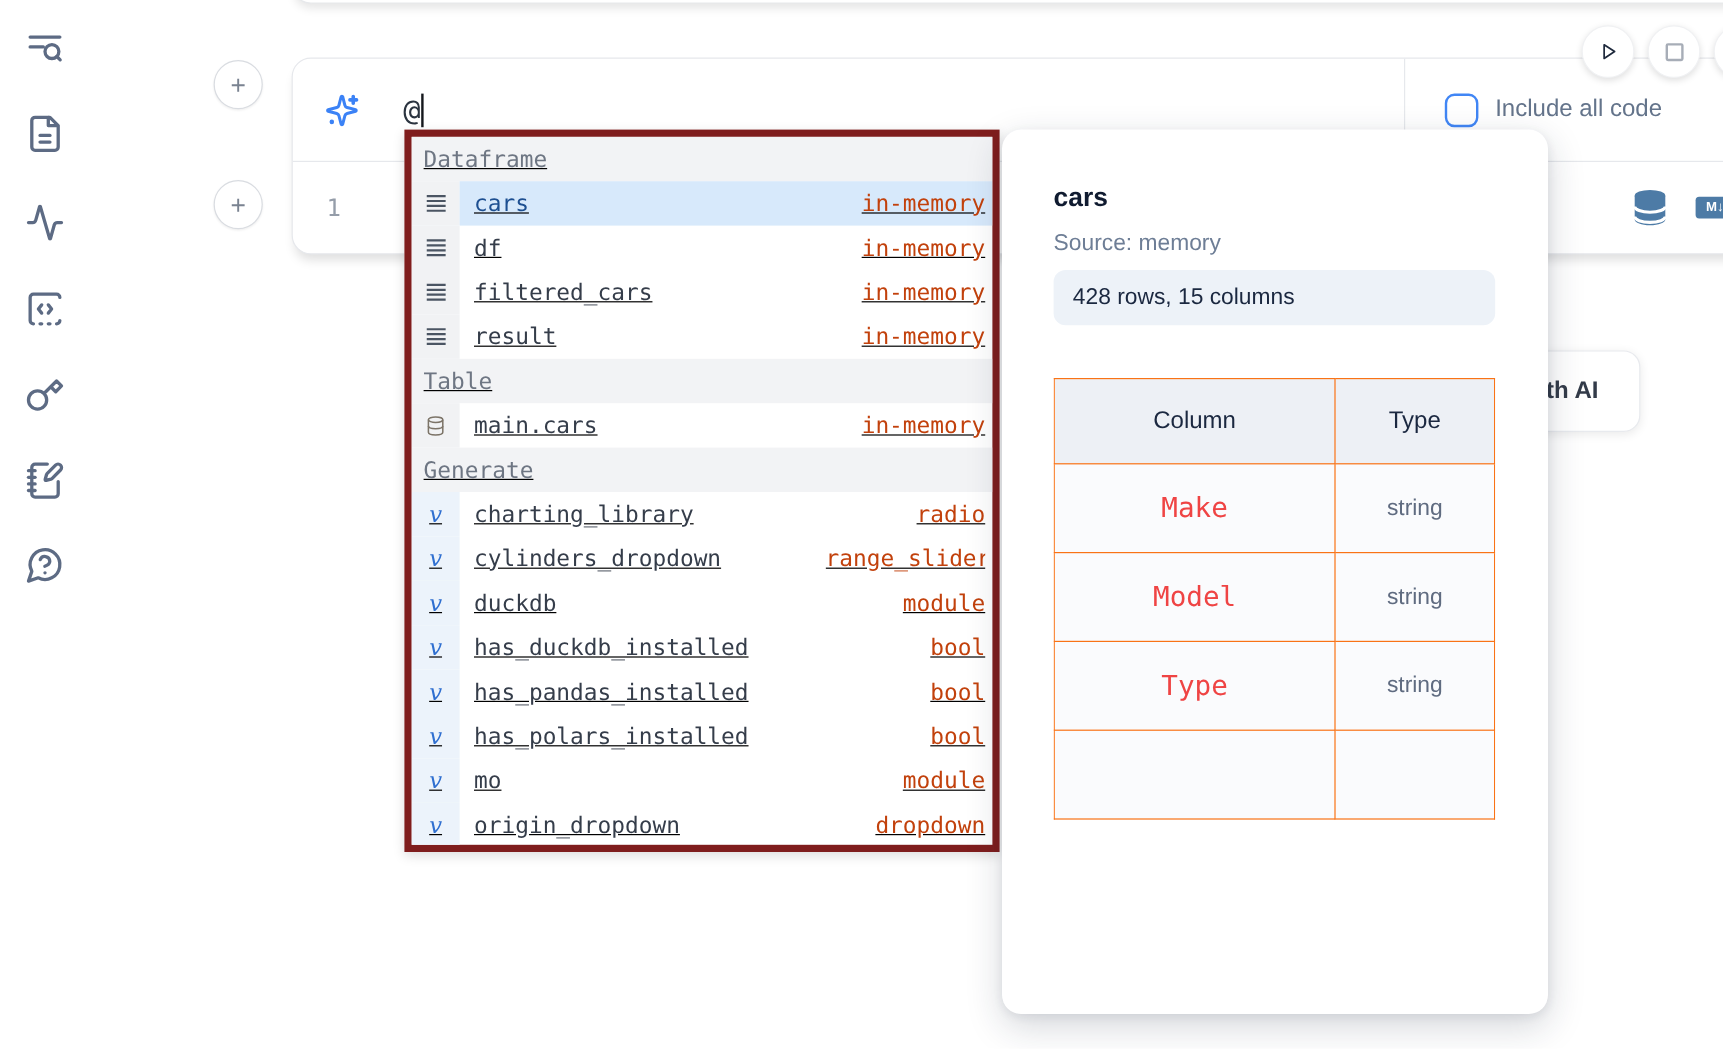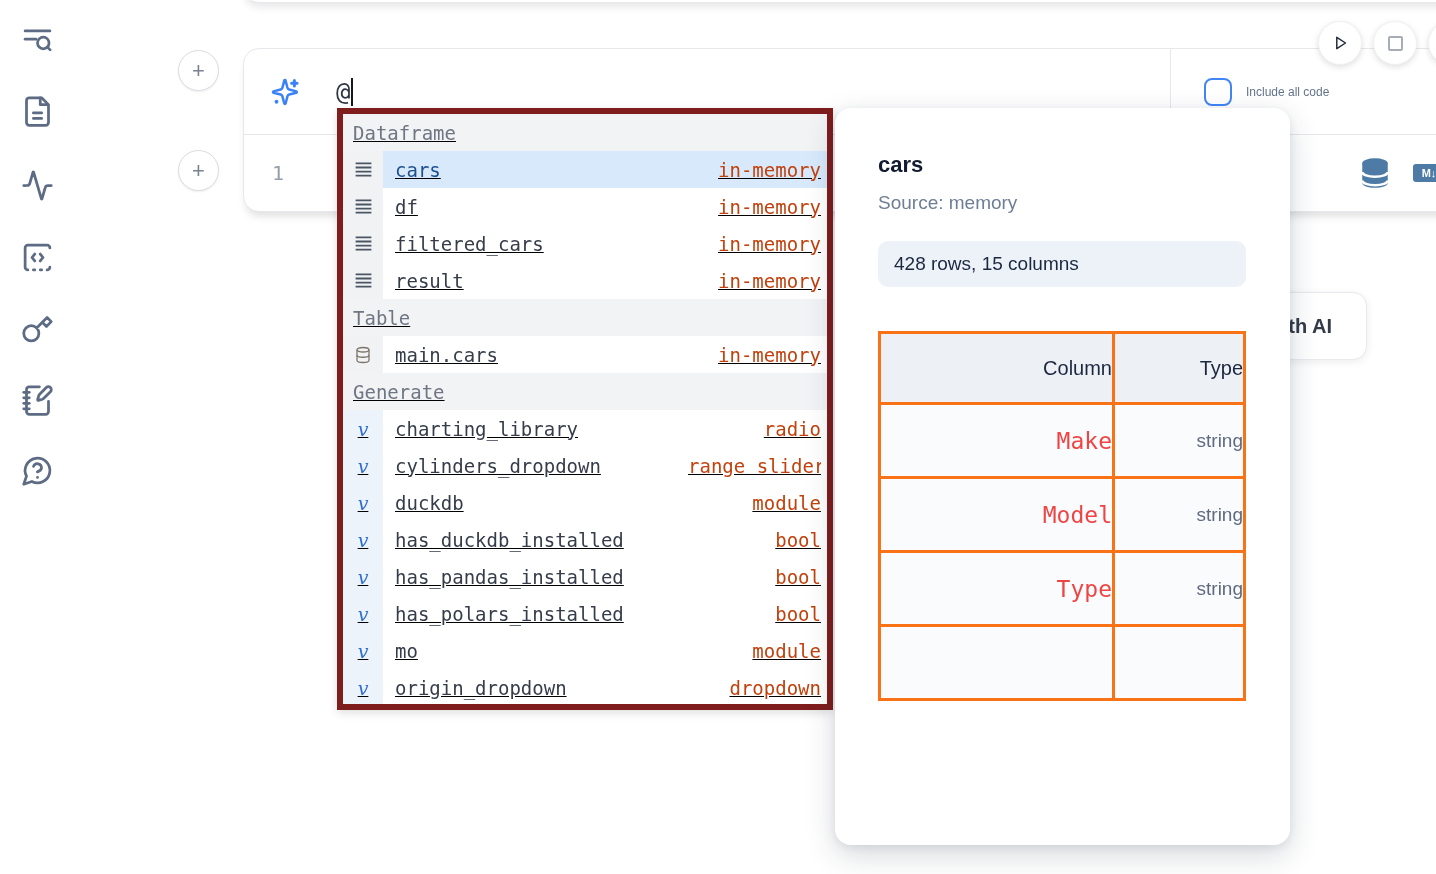--- a/index.html
+++ b/index.html
@@ -30,21 +30,21 @@
   .prompt-row { height:86px; border-bottom:1px solid #e6e8ec; display:flex; }
   .prompt-left { flex:1; display:flex; align-items:center; padding-left:26px; }
   .sparkles { width:30px; height:30px; flex:none; }
   .prompt-text { margin-left:36px; font-family:"DejaVu Sans Mono", monospace;
                  font-size:24px; color:#2b3440; display:flex; align-items:center; }
   .caret { display:inline-block; width:2px; height:28px; background:#15181d; margin-left:1px; }
   .prompt-right { width:289px; flex:none; border-left:1px solid #e6e8ec;
                   display:flex; align-items:center; padding-left:33px; }
   .checkbox { width:28px; height:28px; border:2px solid #4186f5; border-radius:8px;
               background:#fff; flex:none; cursor:pointer; }
-  .checkbox-label { margin-left:14px; font-size:12px; color:#64748b; white-space:nowrap; }
+  .checkbox-label { margin-left:14px; font-size:20px; color:#64748b; white-space:nowrap; }
 
   .code-row { flex:1; display:flex; align-items:center; }
   .line-no { width:94px; padding-left:28px; font-family:"DejaVu Sans Mono", monospace;
              font-size:20px; color:#959da9; }
   .cell-actions { margin-left:auto; margin-right:14px; display:flex; align-items:center; gap:20px; }
   .db-icon svg { width:36px; height:34px; display:block; }
   .md-badge { width:32px; height:18px; background:#4d7ba6; border-radius:3px; color:#fff;
               font-size:11px; font-weight:bold; display:flex; align-items:center;
               justify-content:center; letter-spacing:0; cursor:pointer; }
 
@@ -85,26 +85,26 @@
   .var-glyph { font-family:"DejaVu Serif", serif; font-style:italic; color:#2f6fd0;
                font-size:19px; }
 
   
   .panel { position:absolute; left:835px; top:108px; width:455px; height:737px;
            background:#fff; border-radius:16px; z-index:20;
            box-shadow:0 10px 30px rgba(30,40,60,.18), 0 2px 8px rgba(30,40,60,.08);
            padding:44px 44px 0 43px; }
   .panel-title { font-size:22px; font-weight:bold; color:#101b30; }
   .panel-source { margin-top:14px; font-size:19px; color:#6e7e96; }
-  .panel-badge { margin-top:27px; height:46px; border-radius:10px; background:#edf2f8;
+  .panel-badge { margin-top:11px; height:46px; border-radius:10px; background:#edf2f8;
                  display:flex; align-items:center; padding-left:16px; font-size:19px;
                  color:#1b2840; }
   .tbl-wrap { margin-top:44px; height:465px; overflow:hidden; }
   table.schema { width:100%; border-collapse:collapse; }
-  table.schema th, table.schema td { border:3px solid #f97316; text-align:right;
+  table.schema th, table.schema td { border:1px solid #f97316; text-align:center;
                                      }
   table.schema th { height:71px; background:#edf0f5; font-size:20px; font-weight:400;
                     color:#1b2840; }
   table.schema td { height:74px; background:#fafbfd; }
   td.col-name { font-family:"DejaVu Sans Mono", monospace; font-size:23px; color:#ef4444; }
   td.col-type { font-size:19px; color:#5f6b80; }
   th.c1, td.c1 { width:234px; }
 </style>
 </head>
 <body>

